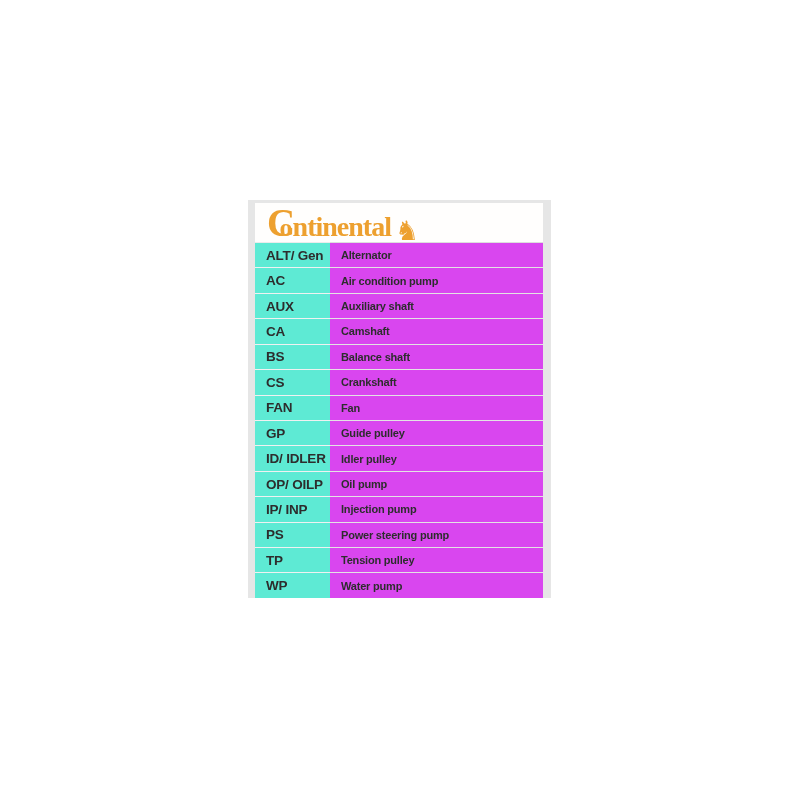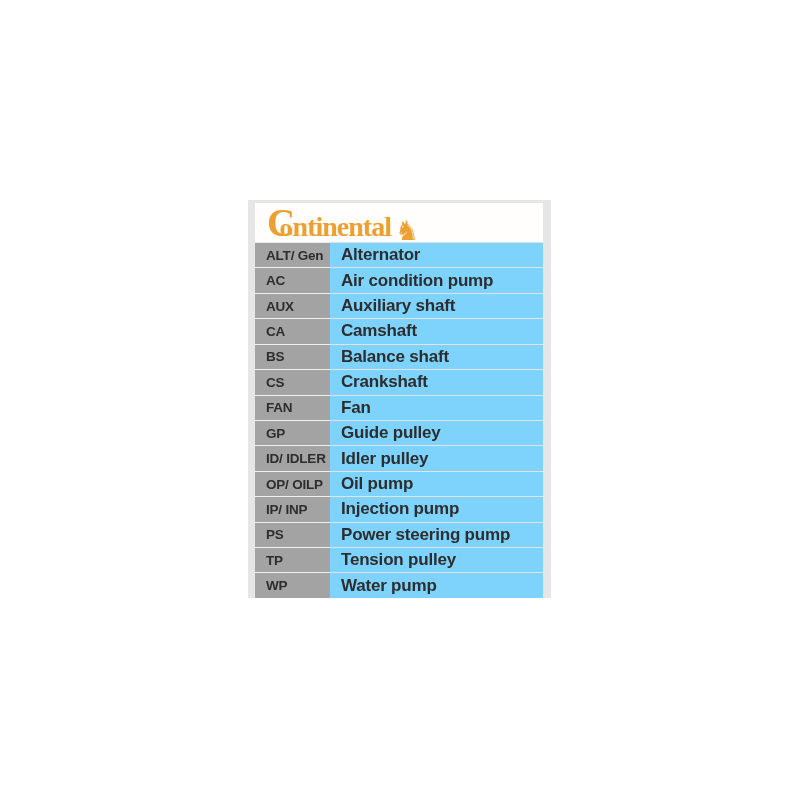--- a/index.html
+++ b/index.html
@@ -54,40 +54,40 @@
     padding: 0 2px 0 1px;
   }
   .glossary { width: 100%; }
   .row {
     display: flex;
     height: 25.43px;
     box-sizing: border-box;
   }
   .cell-abbr {
     width: 75px;
-    background: #a3a3a3;
+    background: #5eead4;
     border-top: 1px solid #f1f1f1;
     box-sizing: border-box;
     display: flex;
     align-items: center;
     padding-left: 11px;
     font-size: 13.5px;
     font-weight: 700;
     color: #2d2d2d;
     letter-spacing: -0.2px;
   }
   .cell-term {
     flex: 1;
-    background: #7dd3fc;
+    background: #d946ef;
     border-top: 1px solid #e3e3e3;
     box-sizing: border-box;
     display: flex;
     align-items: center;
     padding-left: 11px;
-    font-size: 17px;
+    font-size: 11px;
     font-weight: 700;
     color: #2d2d2d;
     letter-spacing: -0.2px;
   }
   .row:first-child .cell-abbr { border-top: 1px solid #ececec; }
   .row:first-child .cell-term { border-top: 1px solid #dedede; }
 </style>
 </head>
 <body>
 

